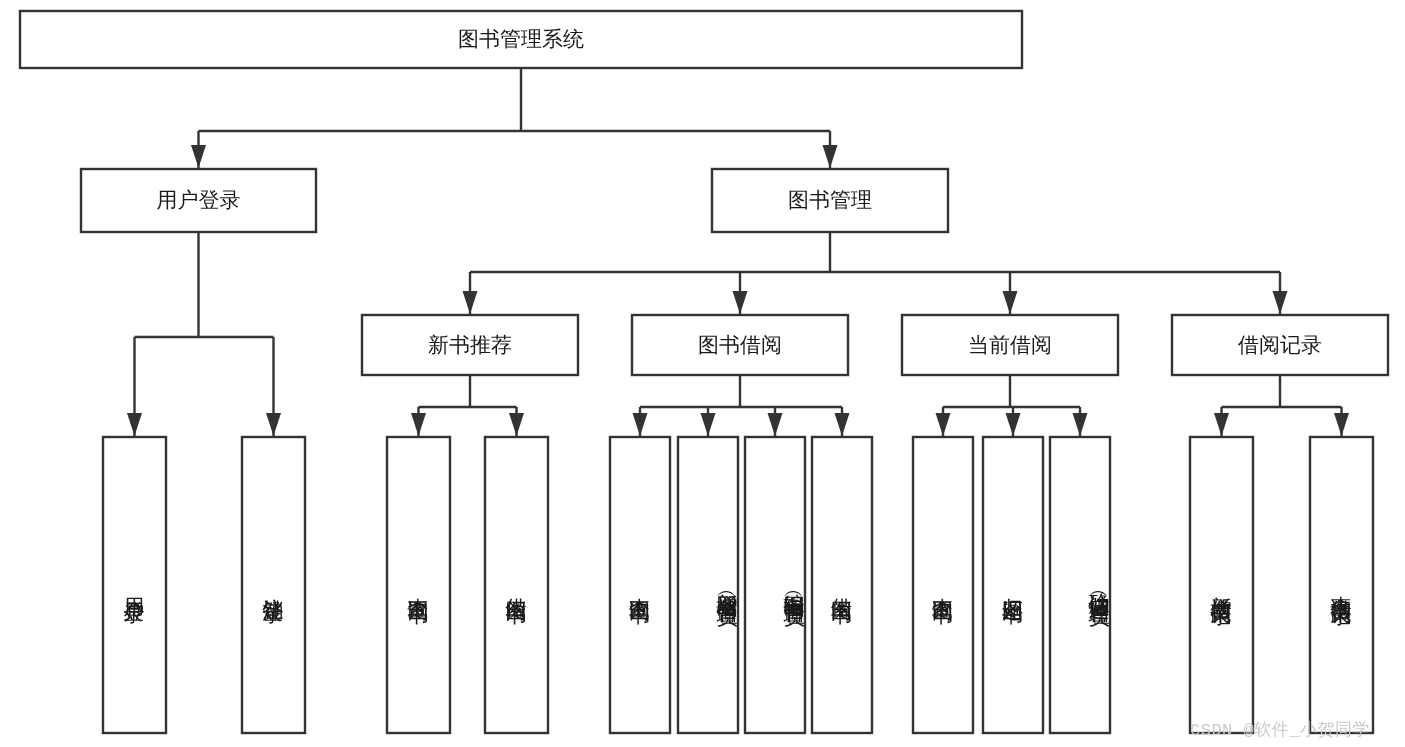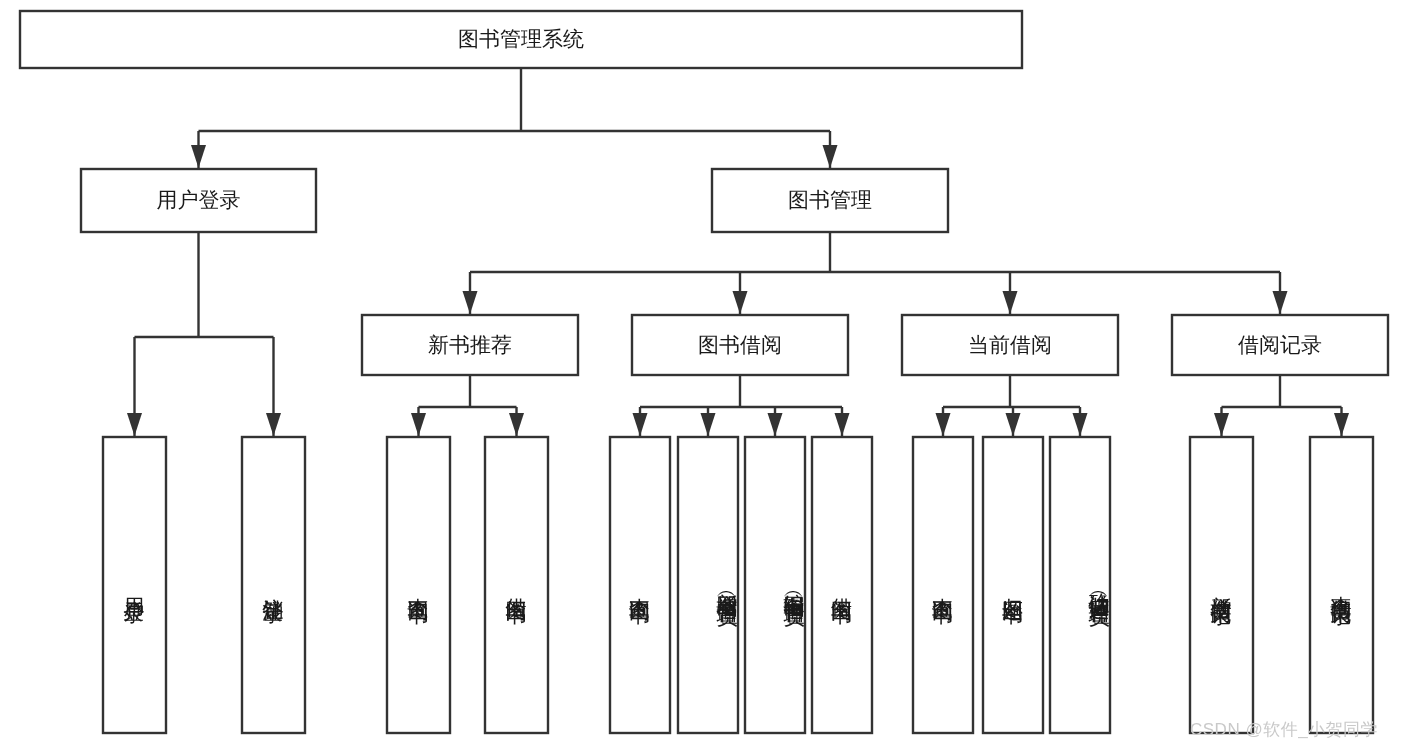--- a/index.html
+++ b/index.html
@@ -61,21 +61,21 @@
     align-items: flex-start;
     justify-content: center;
     white-space: nowrap;
     pointer-events: none;
   }
   .leaf-label.centered {
     align-items: center;
   }
   .watermark {
     position: absolute;
-    font-family: Liberation Sans, sans-serif;
+    font-family: Liberation Mono, monospace;
     font-size: 17px;
     color: #c9c9c9;
     white-space: nowrap;
     letter-spacing: 0.5px;
   }
 </style>
 </head>
 <body>
 
 <div id="diagram-root">

